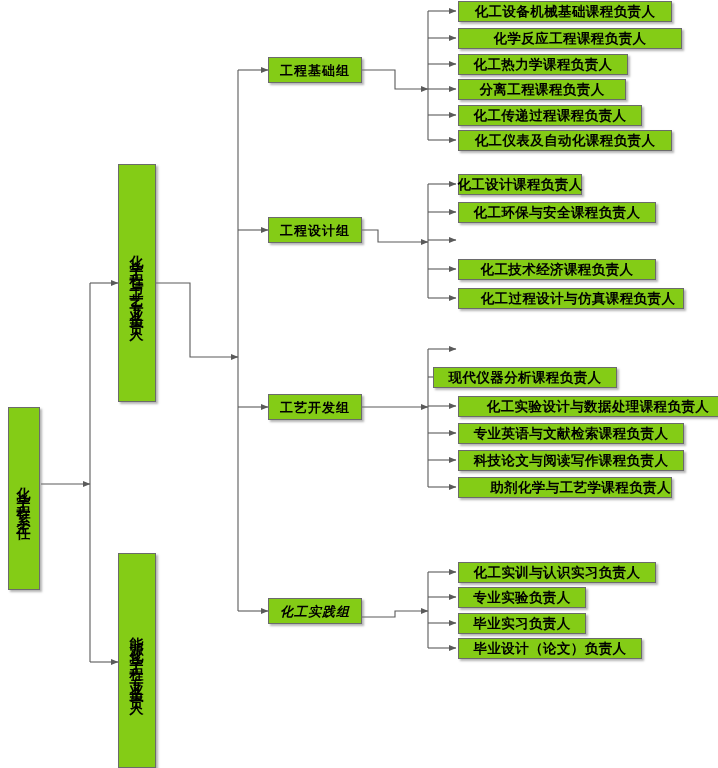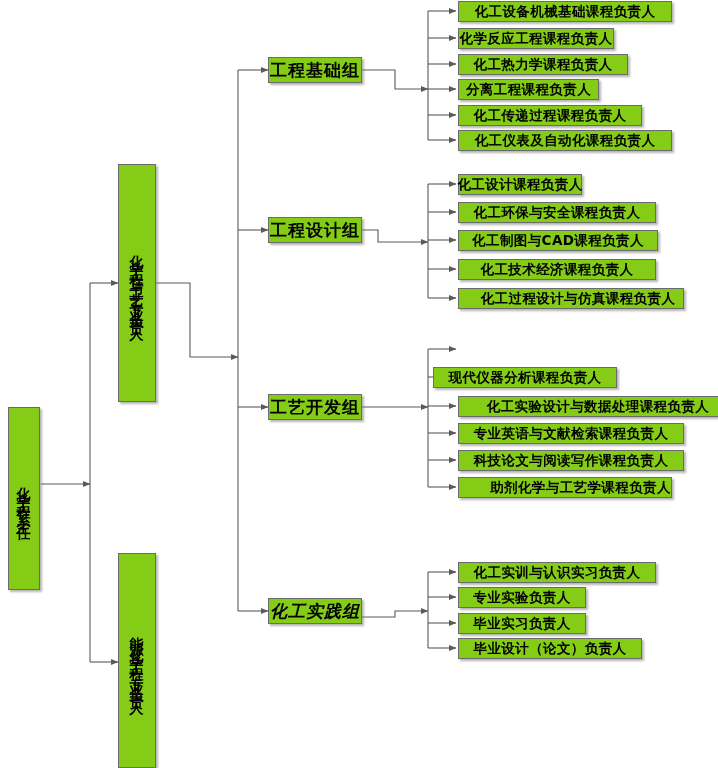--- a/index.html
+++ b/index.html
@@ -7,21 +7,21 @@
        font-family:"DejaVu Sans","Liberation Sans",sans-serif;}
   #stage{position:absolute;left:0;top:0;width:718px;height:768px;}
   svg.lines{position:absolute;left:0;top:0;width:718px;height:768px;pointer-events:none;}
 
   .node{position:absolute;box-sizing:border-box;background:#84cc16;
         border:1px solid #6b6b6b;box-shadow:2px 2px 2px rgba(120,120,120,.55);
         color:#000;font-weight:700;display:flex;align-items:center;justify-content:center;}
 
   
   .h-node{height:21px;font-size:13.5px;letter-spacing:.4px;white-space:nowrap;padding:0 6px;line-height:1;}
-  .group{height:26px;font-size:17px;letter-spacing:1px;}
+  .group{height:26px;font-size:13px;letter-spacing:1px;}
 
   
   .v-node{writing-mode:vertical-rl;text-orientation:upright;
           font-size:14px;letter-spacing:6.5px;line-height:1;padding:6px 0;}
 </style>
 </head>
 <body>
 
 <div id="stage">
 
@@ -85,29 +85,28 @@
 
   <div class="node v-node" style="left:118px;top:164px;width:38px;height:238px;">化学工程与工艺专业负责人</div>
   <div class="node v-node" style="left:118px;top:553px;width:38px;height:215px;">能源化学工程专业负责人</div>
 
   <div class="node h-node group" style="left:268px;top:57px;width:94px;">工程基础组</div>
   <div class="node h-node group" style="left:268px;top:217px;width:94px;">工程设计组</div>
   <div class="node h-node group" style="left:268px;top:394px;width:94px;">工艺开发组</div>
   <div class="node h-node group" style="left:268px;top:598px;width:94px;font-style:italic;">化工实践组</div>
 
   <div class="node h-node" style="left:458px;top:1px;width:214px;">化工设备机械基础课程负责人</div>
-  <div class="node h-node" style="left:458px;top:28px;width:156px;">化学反应工程课程负责人</div>
+  <div class="node h-node" style="left:458px;top:28px;width:224px;">化学反应工程课程负责人</div>
   <div class="node h-node" style="left:458px;top:54px;width:170px;">化工热力学课程负责人</div>
-  <div class="node h-node" style="left:458px;top:79px;width:141px;">分离工程课程负责人</div>
+  <div class="node h-node" style="left:458px;top:79px;width:168px;">分离工程课程负责人</div>
   <div class="node h-node" style="left:458px;top:105px;width:184px;">化工传递过程课程负责人</div>
   <div class="node h-node" style="left:458px;top:130px;width:214px;">化工仪表及自动化课程负责人</div>
 
   <div class="node h-node" style="left:458px;top:174px;width:124px;">化工设计课程负责人</div>
   <div class="node h-node" style="left:458px;top:202px;width:198px;">化工环保与安全课程负责人</div>
-  <div class="node h-node" style="left:458px;top:230px;width:200px;">化工制图与CAD课程负责人</div>
   <div class="node h-node" style="left:458px;top:259px;width:198px;">化工技术经济课程负责人</div>
   <div class="node h-node" style="left:458px;top:288px;width:226px;padding-left:20px;">化工过程设计与仿真课程负责人</div>
 
   <div class="node h-node" style="left:433px;top:367px;width:184px;">现代仪器分析课程负责人</div>
   <div class="node h-node" style="left:458px;top:396px;width:280px;">化工实验设计与数据处理课程负责人</div>
   <div class="node h-node" style="left:458px;top:423px;width:226px;">专业英语与文献检索课程负责人</div>
   <div class="node h-node" style="left:458px;top:450px;width:226px;">科技论文与阅读写作课程负责人</div>
   <div class="node h-node" style="left:458px;top:477px;width:214px;padding-left:37px;">助剂化学与工艺学课程负责人</div>
 
   <div class="node h-node" style="left:458px;top:562px;width:198px;">化工实训与认识实习负责人</div>

